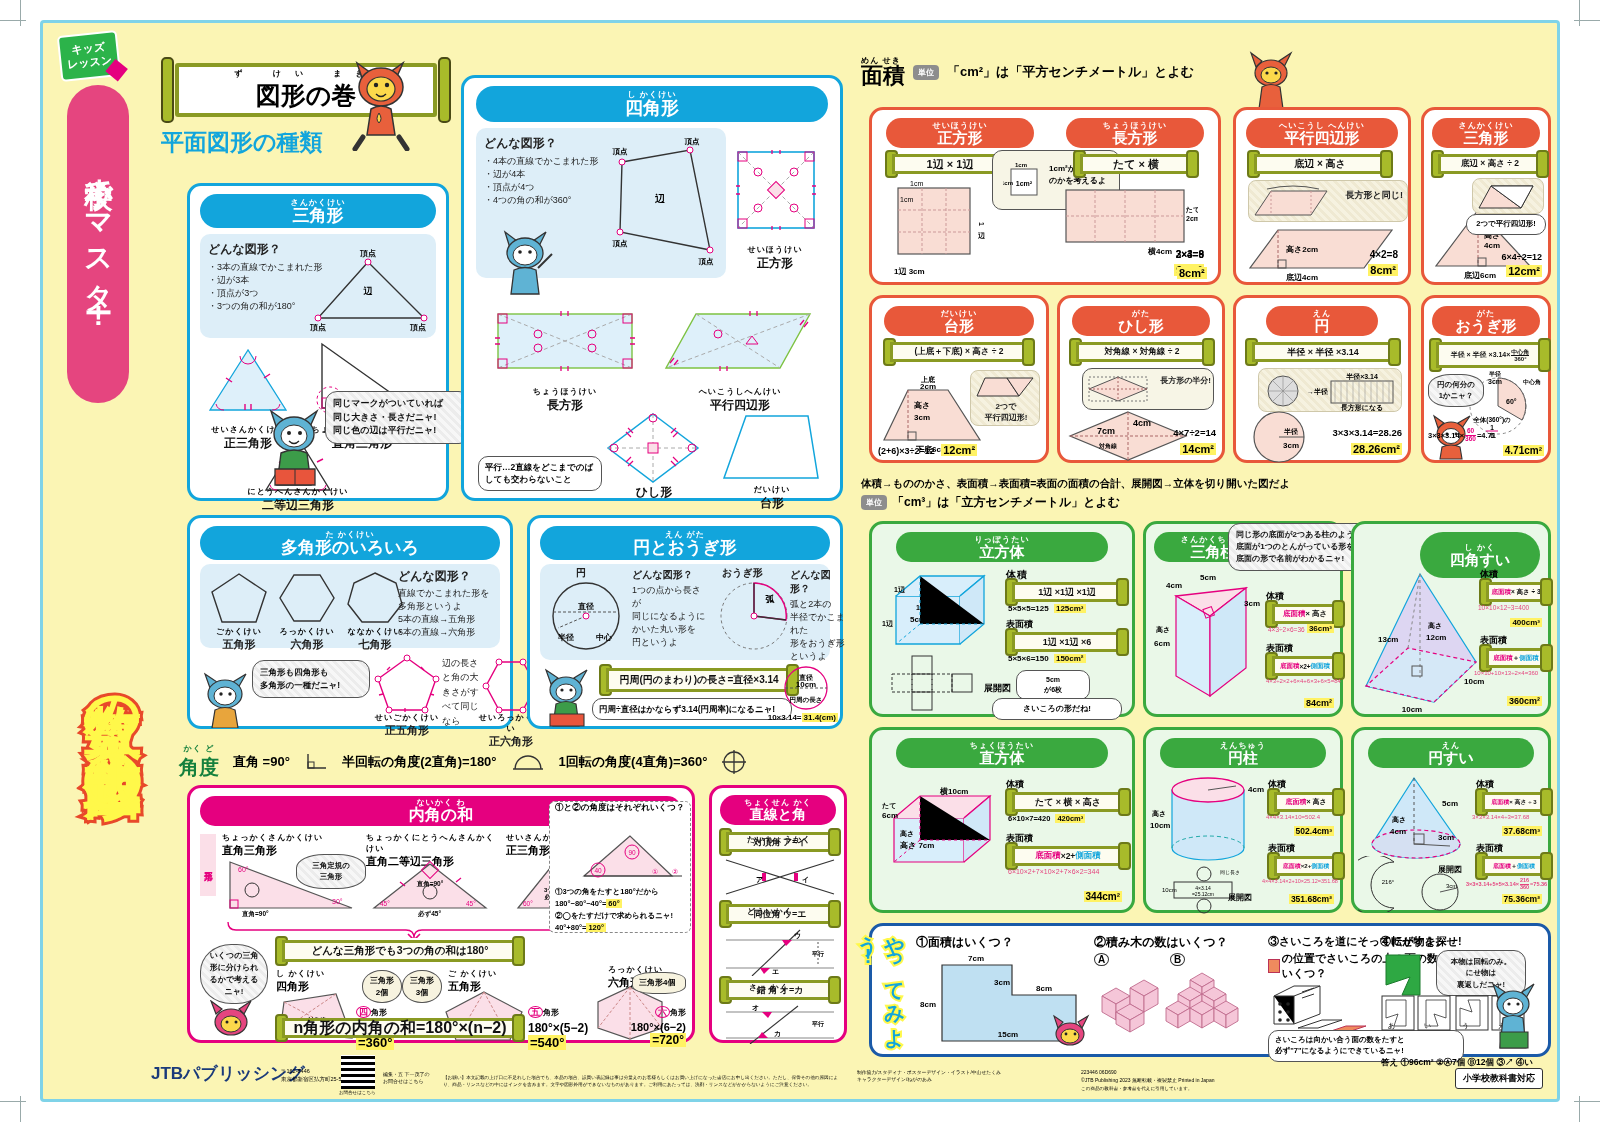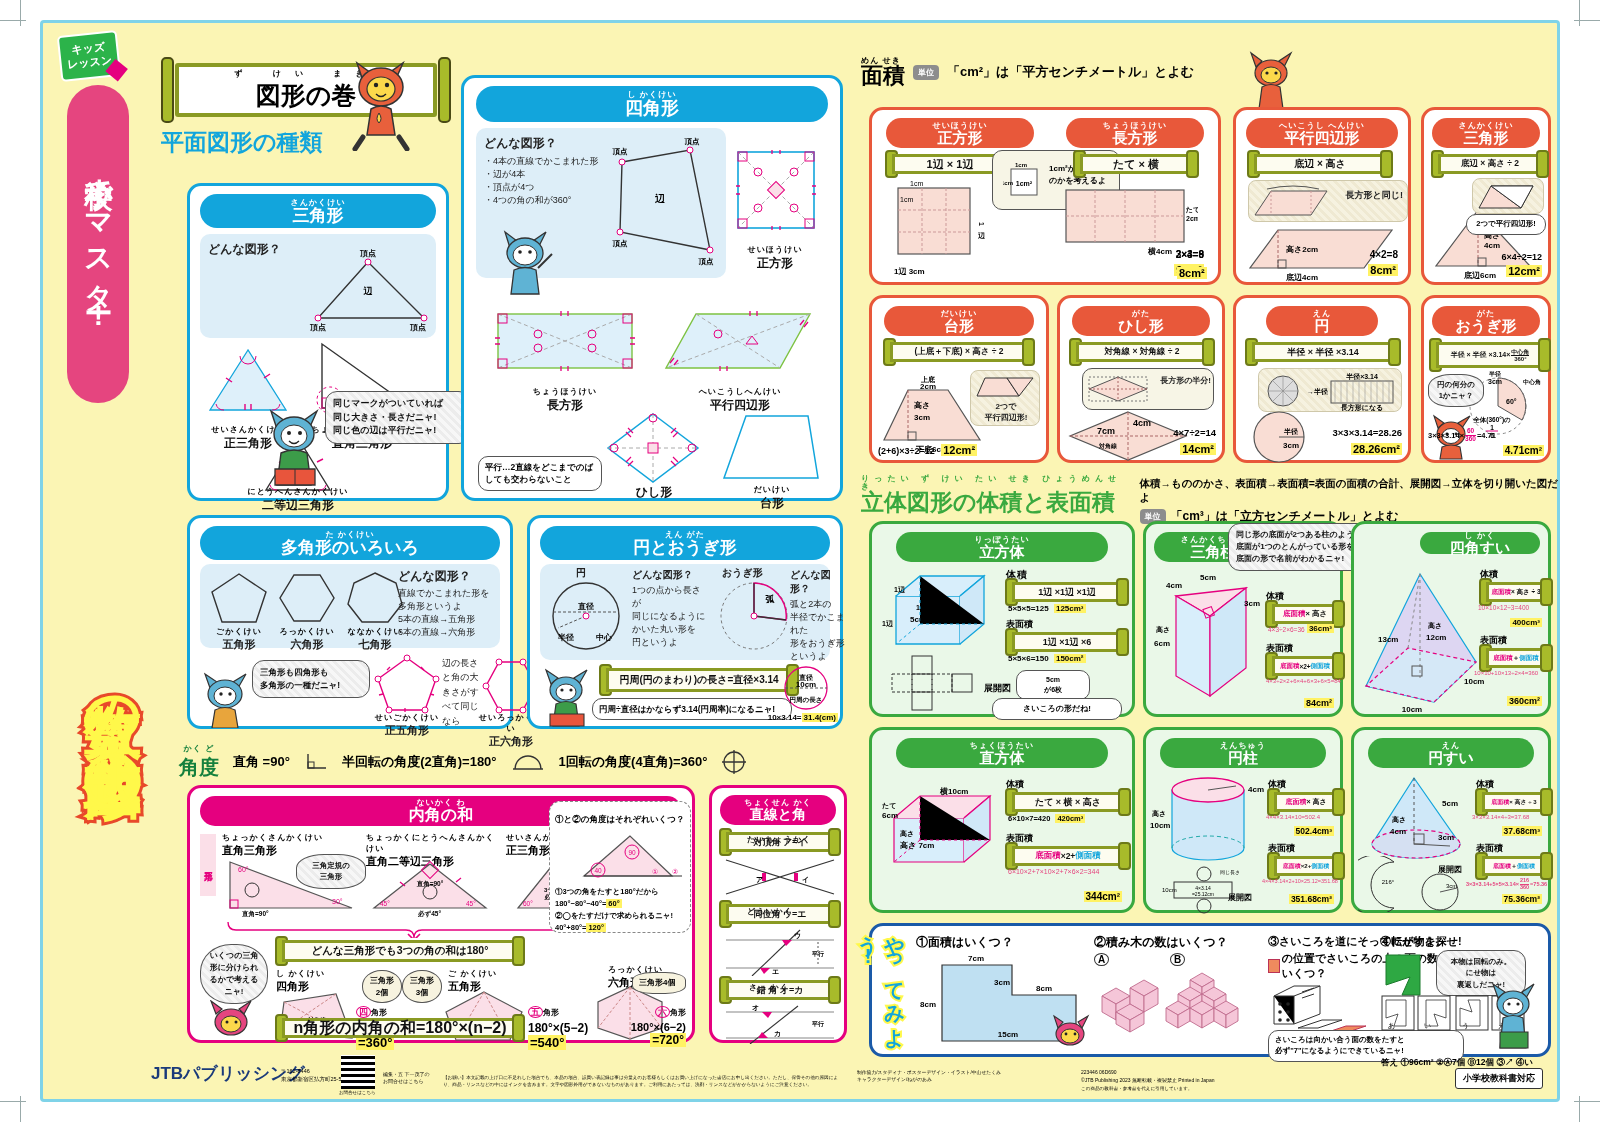--- a/index.html
+++ b/index.html
@@ -170,20 +170,26 @@
 
   <div style="position:absolute;left:118px;top:104px;font-size:23px;font-weight:bold;color:#12a5dc">平面図形の種類</div>
 
   <div class="panel" style="left:144px;top:160px;width:262px;height:318px">
     <div class="pill blue" style="position:absolute;left:10px;top:8px;right:10px;height:34px;flex-direction:column">
       <span class="ruby">さんかくけい</span>
       <span style="font-size:17px">三角形</span>
     </div>
     <div class="lightbox" style="position:absolute;left:10px;top:48px;right:10px;height:104px;padding:7px 8px">
       <div class="sub-hd">どんな図形？</div>
+      <div class="tiny" style="margin-top:3px">
+        <div>・3本の直線でかこまれた形</div>
+        <div>・辺が3本</div>
+        <div>・頂点が3つ</div>
+        <div>・3つの角の和が180°</div>
+      </div>
       <svg style="position:absolute;right:4px;top:14px" width="128" height="86" viewBox="0 0 128 86">
         <polygon points="64,14 14,70 120,70" class="shp"></polygon>
         <circle cx="64" cy="14" r="3" fill="#fff" stroke="#e5007f"></circle>
         <circle cx="14" cy="70" r="3" fill="#fff" stroke="#e5007f"></circle>
         <circle cx="120" cy="70" r="3" fill="#fff" stroke="#e5007f"></circle>
         <text x="64" y="8" font-size="8" text-anchor="middle" font-weight="bold">頂点</text>
         <text x="14" y="82" font-size="8" text-anchor="middle" font-weight="bold">頂点</text>
         <text x="114" y="82" font-size="8" text-anchor="middle" font-weight="bold">頂点</text>
         <text x="64" y="46" font-size="9" text-anchor="middle" font-weight="bold">辺</text>
       </svg>
@@ -625,21 +631,21 @@
     <div style="position:absolute;right:6px;top:218px;font-size:9px;font-weight:bold;text-align:right">
       <div><span style="border:1px solid #e5007f;border-radius:50%;padding:0 2px;color:#e5007f">六</span><span style="font-size:8px">角形</span></div>
       <div style="font-size:11px;margin-top:2px">180°×(6−2)</div>
       <div style="font-size:12px"><span class="hl">=720°</span></div>
     </div>
     <div class="scrollwrap" style="position:absolute;left:92px;top:230px;width:236px;height:20px">
       <div class="scroll" style="font-size:16px">n角形の内角の和=180°×(n−2)</div>
     </div>
   </div>
 
-  <div style="position:absolute;left:506px;top:778px;width:142px;height:132px;border:1.5px dashed #888;border-radius:11px;background:#fff;padding:12px 5px">
+  <div style="position:absolute;left:506px;top:778px;width:142px;height:132px;border:1.5px dashed #888;border-radius:6px;background:#fff;padding:0 5px">
     <div style="font-size:8.5px;font-weight:bold;line-height:1.4">①と②の角度はそれぞれいくつ？</div>
     <svg style="position:absolute;left:18px;top:28px" width="118" height="56" viewBox="0 0 118 56">
       <polygon points="62,6 16,46 104,46" class="pkfill2"></polygon>
       <path d="M16 46 L114 46" stroke="#333" stroke-width="1.2"></path>
       <circle cx="64" cy="22" r="7" fill="none" stroke="#e5007f"></circle>
       <text x="64" y="25" font-size="6.5" text-anchor="middle" fill="#e5007f">90</text>
       <circle cx="30" cy="40" r="7" fill="none" stroke="#e5007f"></circle>
       <text x="30" y="43" font-size="6.5" text-anchor="middle" fill="#e5007f">40</text>
       <text x="84" y="44" font-size="7" fill="#e5007f">①</text>
       <text x="104" y="44" font-size="7" fill="#e5007f">②</text>
@@ -955,24 +961,20 @@
       <span style="display:inline-block;text-align:center;line-height:1;margin:0 1px">
         <span style="display:block;border-bottom:1px solid #e5007f;font-size:6.5px;color:#e5007f">60</span>
         <span style="display:block;font-size:6.5px;color:#e5007f">360</span>
       </span>
       <span>=4.71</span>
     </div>
     <div style="position:absolute;right:4px;bottom:4px;font-size:10px"><span class="hl">4.71cm²</span></div>
   </div>
 
   <div style="position:absolute;left:818px;top:452px;width:700px;height:44px;display:flex;align-items:flex-start;gap:10px">
-    <div style="color:#3aa93f;font-weight:bold;font-size:23px;line-height:1">
-      <span class="ruby" style="letter-spacing:5px">りったい ず けい たい せき ひょうめんせき</span>
-      <span>立体図形の体積と表面積</span>
-    </div>
     <div style="padding-top:2px">
       <div style="font-size:10.5px;font-weight:bold">体積→もののかさ、表面積→表面積=表面の面積の合計、展開図→立体を切り開いた図だよ</div>
       <div style="margin-top:3px;display:flex;align-items:center;gap:5px">
         <span class="unit-chip">単位</span>
         <span style="font-size:12px;font-weight:bold">「cm³」は「立方センチメートル」とよむ</span>
       </div>
     </div>
   </div>
 
   <div class="panel greenb" style="left:826px;top:498px;width:266px;height:196px">
@@ -1102,21 +1104,21 @@
     <path d="M11 16 L6 3 L17 10 Z M39 16 L46 3 L35 10 Z" fill="#8cc63f" stroke="#333" stroke-width="1.2"></path>
     <ellipse cx="27" cy="22" rx="16" ry="13" fill="#8cc63f" stroke="#333" stroke-width="1.2"></ellipse>
     <ellipse cx="27" cy="24" rx="10" ry="8" fill="#fff" stroke="#333" stroke-width="1"></ellipse>
     <circle cx="23" cy="22" r="1.6" fill="#222"></circle>
       <circle cx="32" cy="22" r="1.6" fill="#222"></circle>
     <path d="M17 36 q10 -5 20 0 l3 20 -26 0 Z" fill="#3c9c49" stroke="#333" stroke-width="1.2"></path>
     <path d="M12 44 l30 0 l0 12 -30 0 Z" fill="#e8553c" stroke="#333" stroke-width="1.1"></path>
   </svg>
 
   <div class="panel greenb" style="left:1308px;top:498px;width:200px;height:196px">
-    <div class="pill green" style="position:absolute;right:8px;top:8px;width:120px;height:22px;flex-direction:column">
+    <div class="pill green" style="position:absolute;right:8px;top:8px;width:120px;height:46px;flex-direction:column">
       <span class="ruby">し かく</span>
       <span style="font-size:15px">四角すい</span>
     </div>
     <svg style="position:absolute;left:2px;top:42px" width="130" height="146" viewBox="0 0 130 146">
       <path d="M64 8 L10 120 L78 136 L120 96 Z" fill="#ddd6f2" stroke="#12a5dc" stroke-width="1.2"></path>
       <path d="M10 120 L78 136 L120 96 L52 82 Z" fill="#d5e8f7" stroke="#e5007f" stroke-width="1.2" stroke-dasharray="4 3"></path>
       <path d="M64 8 L52 82" stroke="#888" stroke-dasharray="3 3"></path>
       <path d="M64 8 L64 112" stroke="#888" stroke-dasharray="3 3"></path>
       <rect x="56" y="100" width="10" height="10" fill="none" stroke="#555"></rect>
       <text x="72" y="62" font-size="7" font-weight="bold">高さ</text>

